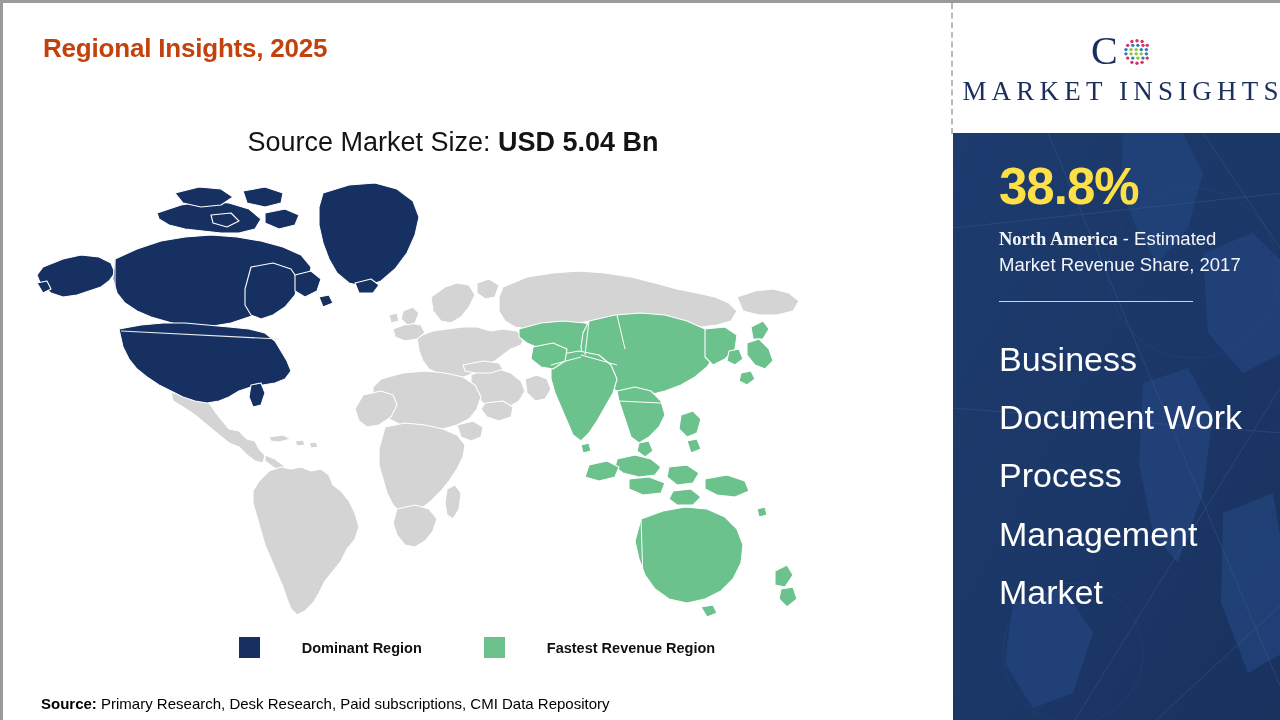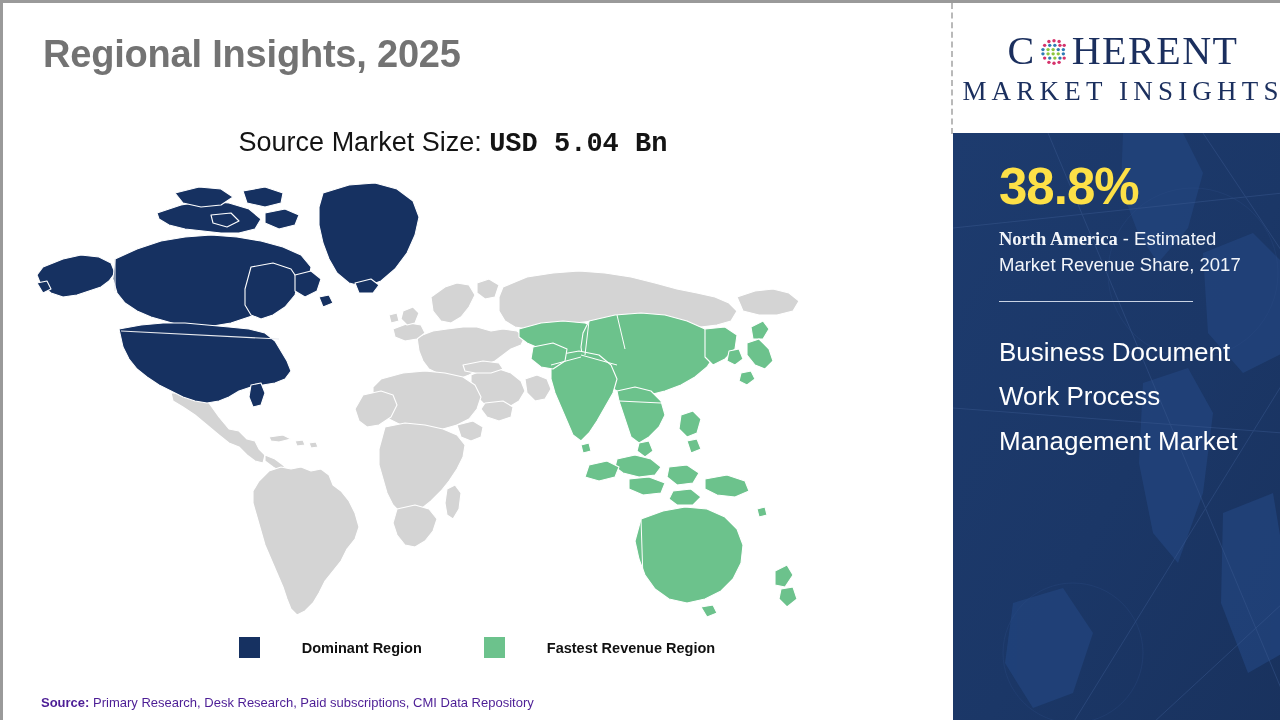--- a/index.html
+++ b/index.html
@@ -30,40 +30,39 @@
     position: absolute;
     left: 0; top: 0;
     width: 948px;
     height: 720px;
   }
 
   .page-title {
     position: absolute;
     left: 40px;
     top: 30px;
-    font-size: 38px;
+    font-size: 26px;
     font-weight: bold;
-    color: #737373;
+    color: #c2410c;
     letter-spacing: -0.2px;
     white-space: nowrap;
   }
 
   .market-size {
     position: absolute;
     left: 0;
     top: 124px;
     width: 900px;
     text-align: center;
     font-size: 27px;
     color: #141414;
     white-space: nowrap;
   }
   .market-size .val {
     font-weight: bold;
-    font-family: Liberation Mono, monospace;
   }
 
   
   .map-wrap {
     position: absolute;
     left: 30px;
     top: 176px;
     width: 800px;
     height: 440px;
   }
@@ -100,22 +99,22 @@
     color: #111111;
     white-space: nowrap;
     padding-left: 32px;
   }
 
   
   .source-line {
     position: absolute;
     left: 38px;
     top: 692px;
-    font-size: 13px;
-    color: #4c1d95;
+    font-size: 15px;
+    color: #000000;
     white-space: nowrap;
   }
   .source-line .lbl { font-weight: bold; }
 
   
   .divider {
     position: absolute;
     left: 948px;
     top: 0px;
     width: 0;
@@ -205,21 +204,21 @@
 
   .panel-rule {
     margin: 22px 0 0 0;
     width: 194px;
     height: 0;
     border-top: 1.5px solid #c9d3e4;
   }
 
   .market-name {
     margin-top: 28px;
-    font-size: 26px;
+    font-size: 34px;
     color: #ffffff;
     line-height: 1.72;
     max-width: 258px;
   }
 </style>
 </head>
 <body>
 
 <div class="slide">
 
@@ -421,21 +420,20 @@
             <circle cx="21" cy="26" r="2" fill="#8cc63f"></circle>
             <circle cx="27" cy="26" r="2" fill="#2f7bb5"></circle>
             <circle cx="32" cy="26" r="2" fill="#d6336c"></circle>
 
             <circle cx="14" cy="31" r="2" fill="#d6336c"></circle>
             <circle cx="20" cy="32" r="2" fill="#d6336c"></circle>
             <circle cx="26" cy="31" r="2" fill="#d6336c"></circle>
           </g>
         </svg>
       </span>
-      <span>HERENT</span>
     </div>
     <div class="logo-sub">MARKET INSIGHTS</div>
   </div>
 
   <div class="right-panel">
 
     <svg class="panel-texture" viewBox="0 0 330 590" preserveAspectRatio="none" xmlns="http://www.w3.org/2000/svg">
       <defs>
         <linearGradient id="pg" x1="0" y1="0" x2="1" y2="1">
           <stop offset="0%" stop-color="#1d3b6e"></stop>

